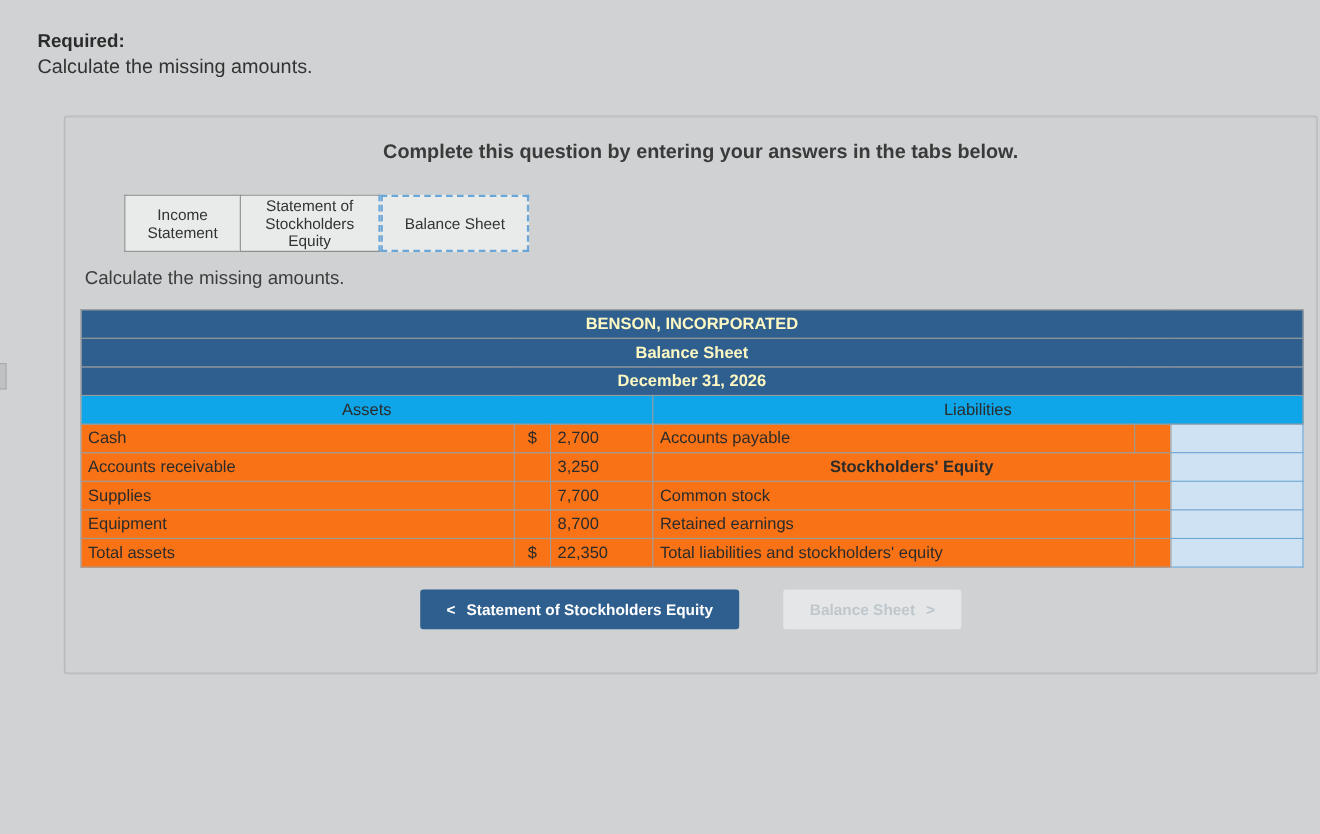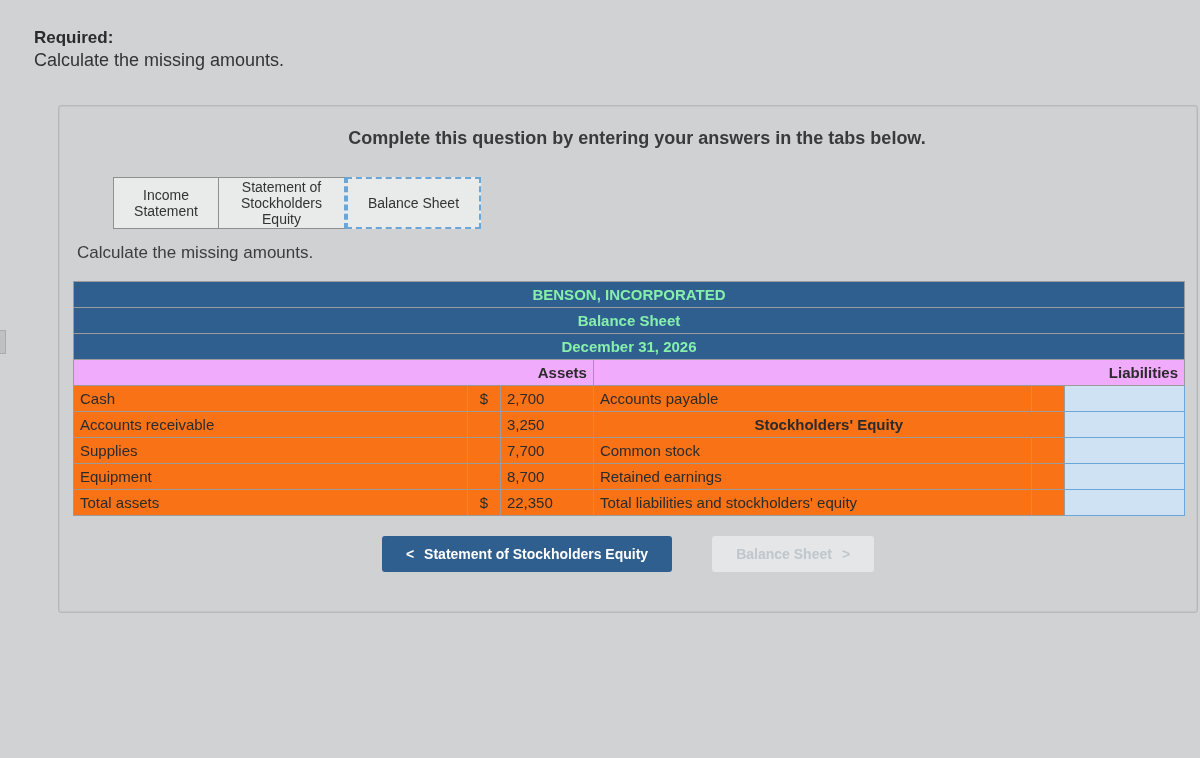--- a/index.html
+++ b/index.html
@@ -76,29 +76,29 @@
   .sheet td, .sheet th {
     border: 1px solid #9b9b9b;
     font-size: 15px;
     padding: 4px 6px;
     background: #f97316;
     vertical-align: middle;
     height: 26px;
   }
   .hdr td {
     background: #2f5f8f;
-    color: #86efac;
+    color: #fef9c3;
     font-weight: bold;
     text-align: center;
     height: 26px;
   }
   .subhdr td {
-    font-weight: bold;
-    text-align: right;
-    background: #f0abfc;
+    font-weight: normal;
+    text-align: center;
+    background: #0ea5e9;
   }
   .section-label {
     font-weight: bold;
     text-align: center;
   }
   .label-col { width: 360px; }
   .sym-col   { width: 30px; text-align: center; }
   .val-col   { width: 85px; text-align: left; padding-right: 6px; }
   .rlabel-col{ width: 400px; }
   .rsym-col  { width: 30px; }

